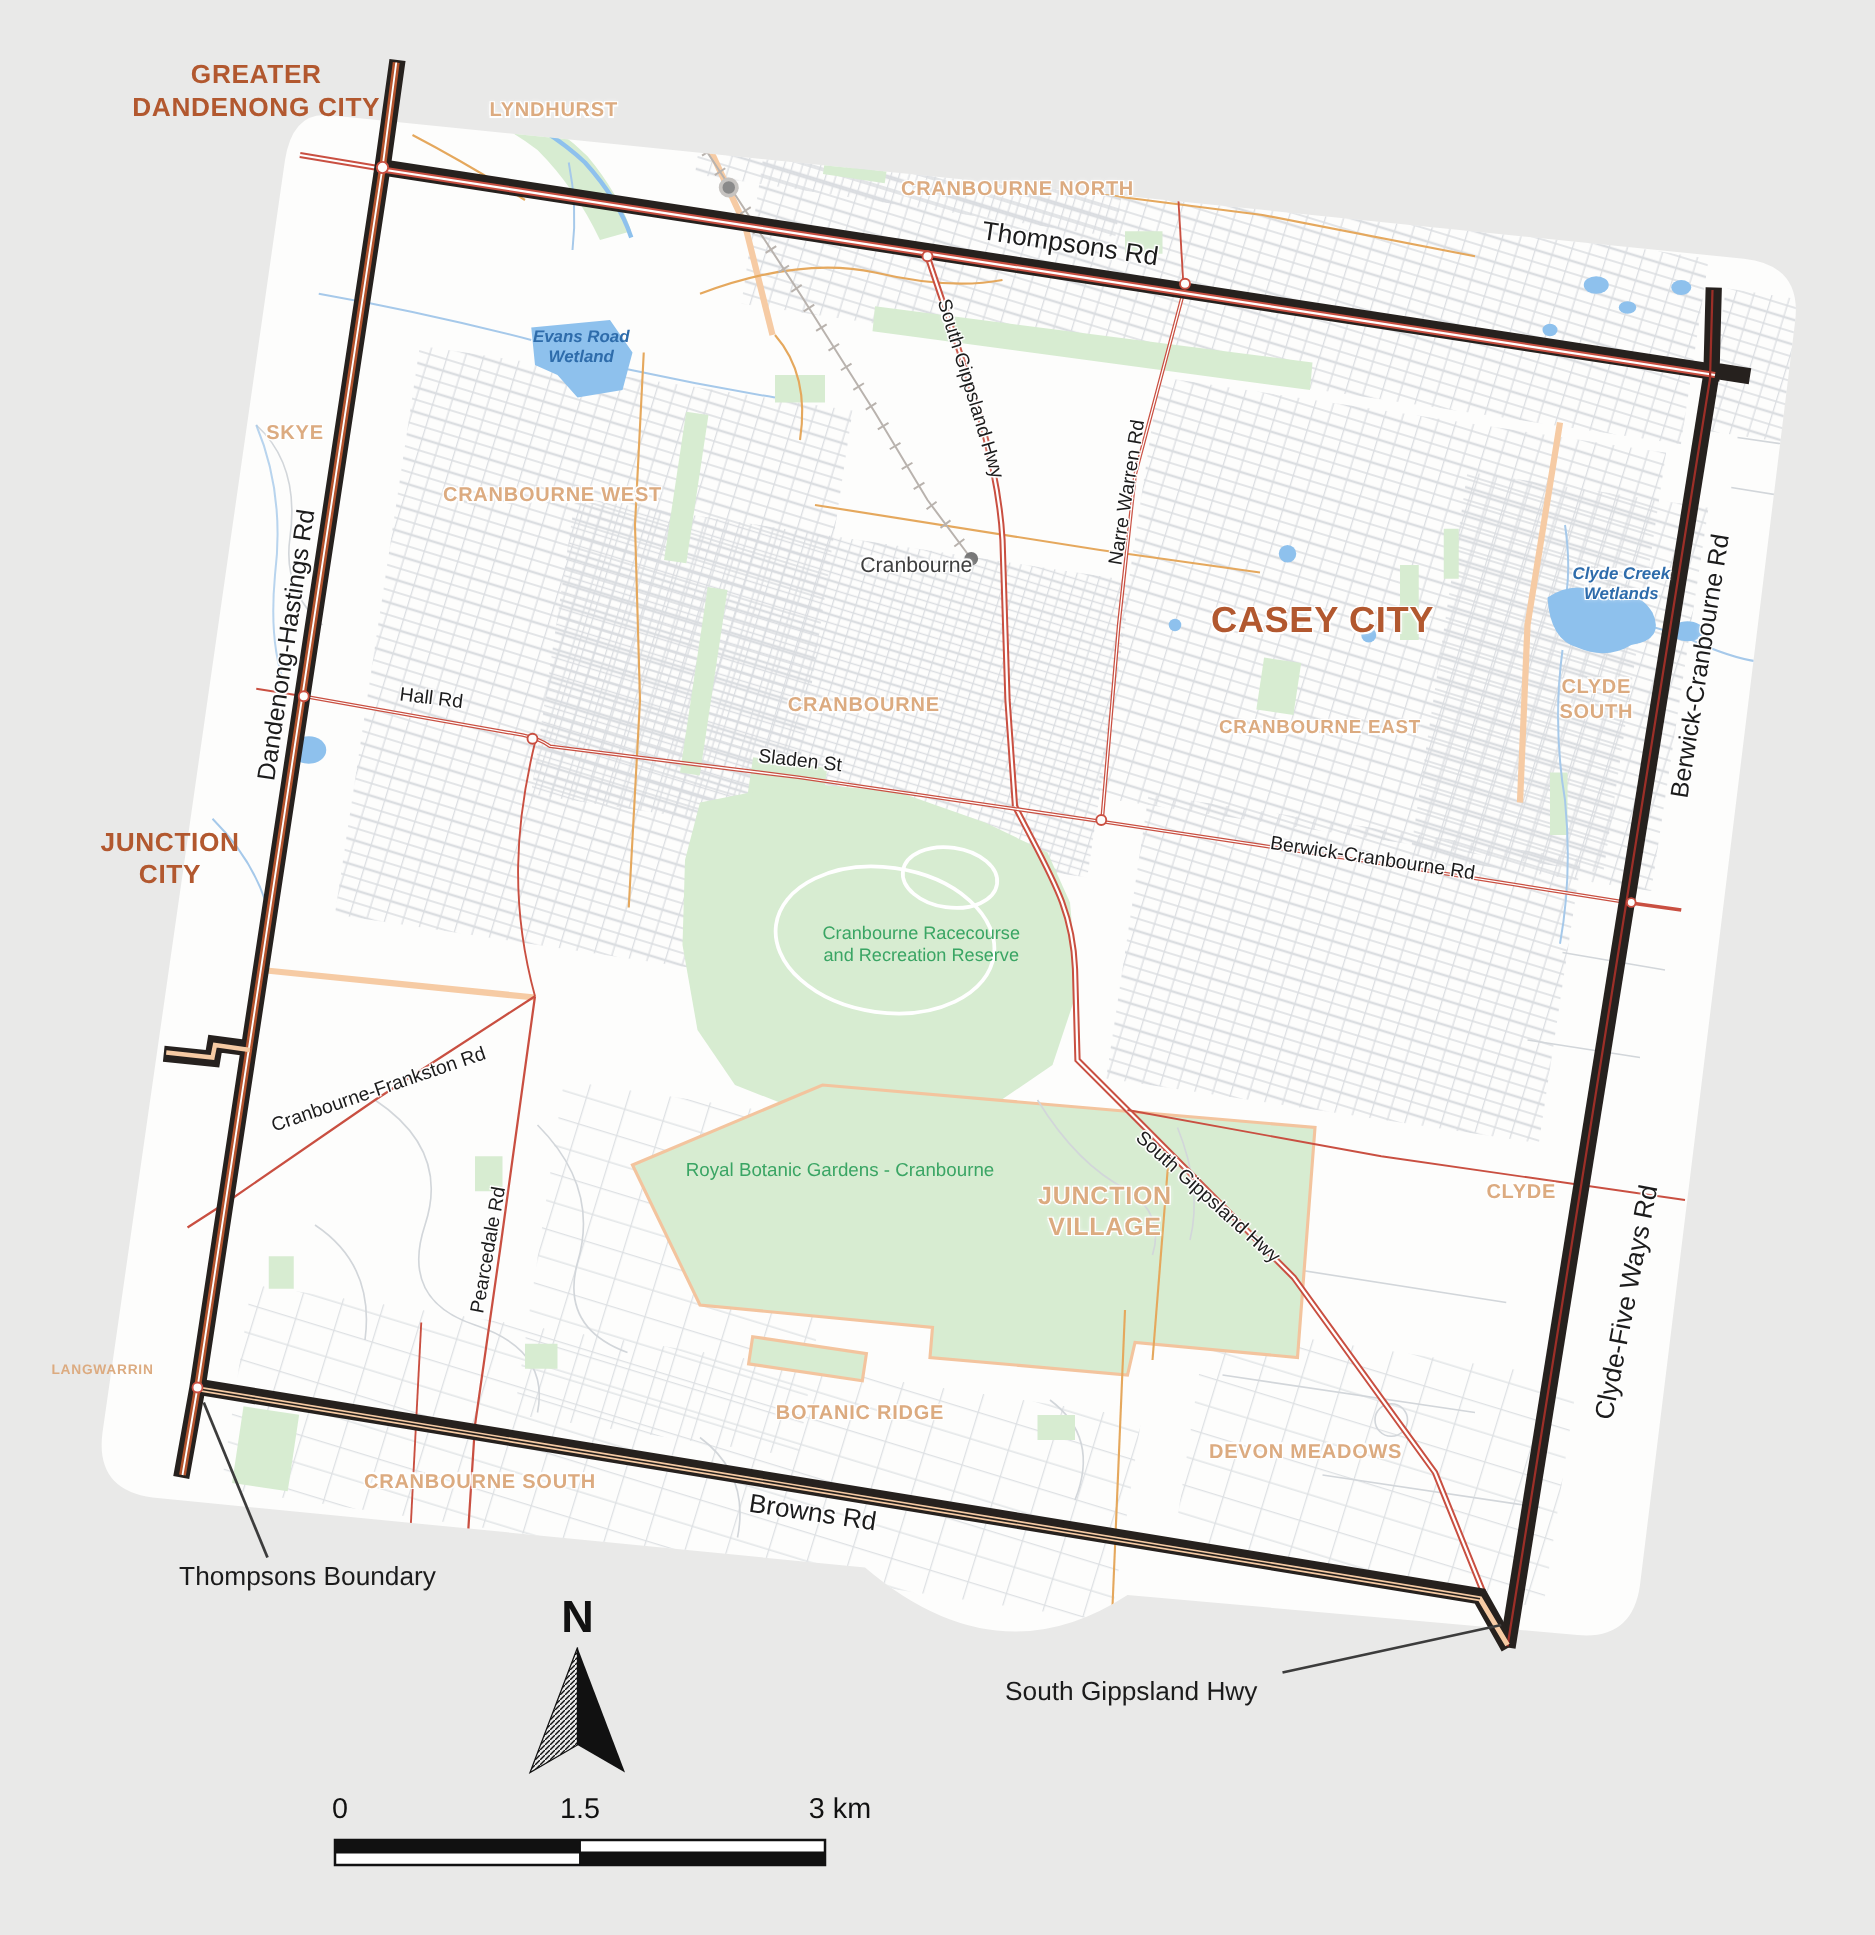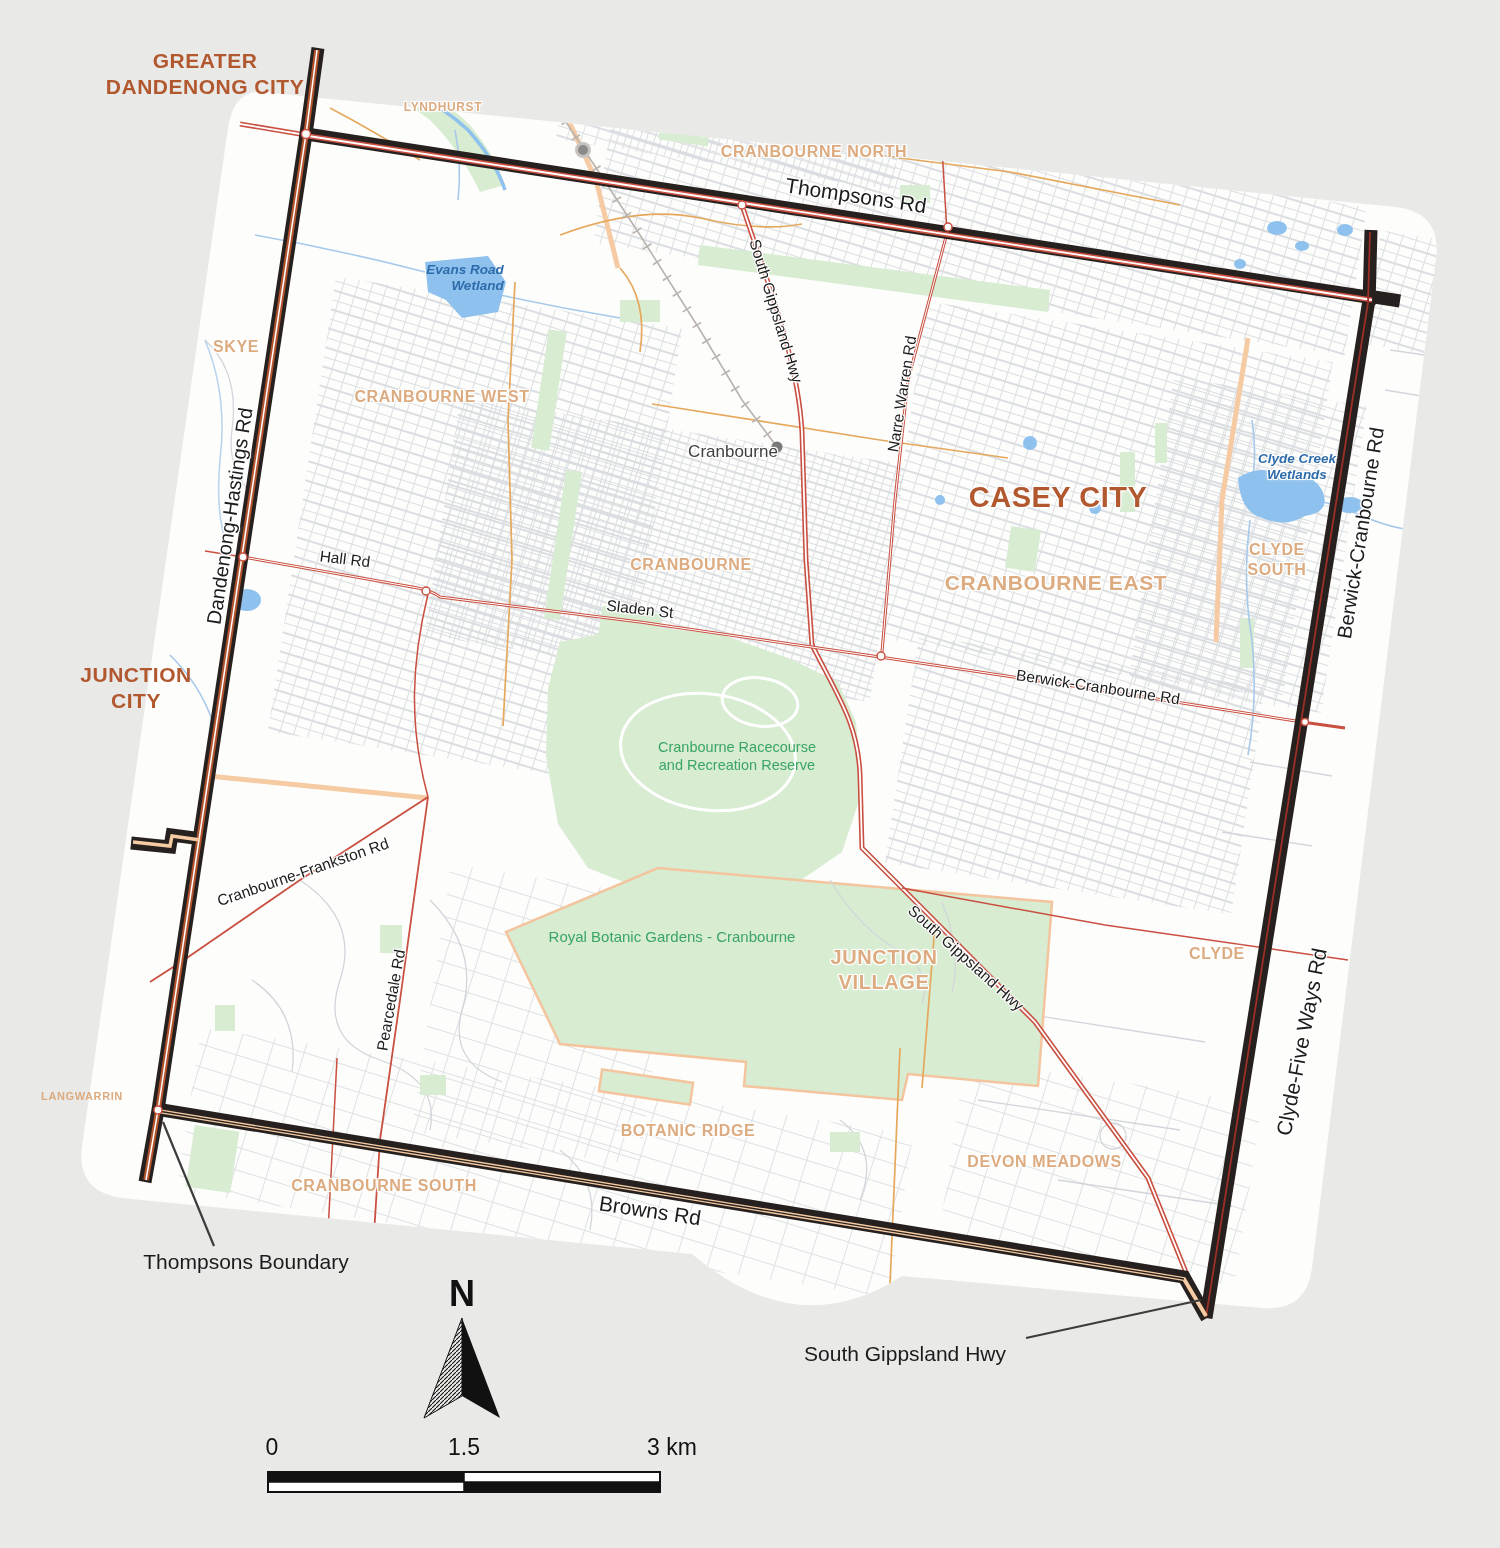--- a/index.html
+++ b/index.html
@@ -253,36 +253,36 @@
         <div>GREATER</div>
         <div>DANDENONG CITY</div>
       </div>
       <div class="lbl city" style="left: 136px; top: 688px; font-size: 21px; transform: translate(-50%, -50%) rotate(0deg);">
         <div>JUNCTION</div>
         <div>CITY</div>
       </div>
       <div class="lbl city halo" style="left: 1058px; top: 497px; font-size: 29px; transform: translate(-50%, -50%) rotate(0deg);">
         <div>CASEY CITY</div>
       </div>
-      <div class="lbl suburb halo" style="left: 443px; top: 107px; font-size: 12px; transform: translate(-50%, -50%) rotate(0deg);">
+      <div class="lbl suburb halo" style="left: 443px; top: 89px; font-size: 16px; transform: translate(-50%, -50%) rotate(0deg);">
         <div>LYNDHURST</div>
       </div>
       <div class="lbl suburb halo" style="left: 814px; top: 152px; font-size: 16px; transform: translate(-50%, -50%) rotate(0deg);">
         <div>CRANBOURNE NORTH</div>
       </div>
       <div class="lbl suburb halo" style="left: 236px; top: 347px; font-size: 16px; transform: translate(-50%, -50%) rotate(0deg);">
         <div>SKYE</div>
       </div>
       <div class="lbl suburb halo" style="left: 442px; top: 397px; font-size: 16px; transform: translate(-50%, -50%) rotate(0deg);">
         <div>CRANBOURNE WEST</div>
       </div>
       <div class="lbl suburb halo" style="left: 691px; top: 565px; font-size: 16px; transform: translate(-50%, -50%) rotate(0deg);">
         <div>CRANBOURNE</div>
       </div>
-      <div class="lbl suburb halo" style="left: 1056px; top: 583px; font-size: 21px; transform: translate(-50%, -50%) rotate(0deg); text-align: right;">
+      <div class="lbl suburb halo" style="left: 1056px; top: 583px; font-size: 15px; transform: translate(-50%, -50%) rotate(0deg); text-align: right;">
         <div>CRANBOURNE EAST</div>
       </div>
       <div class="lbl suburb halo" style="left: 1277px; top: 560px; font-size: 16px; transform: translate(-50%, -50%) rotate(0deg);">
         <div>CLYDE</div>
         <div>SOUTH</div>
       </div>
       <div class="lbl suburb halo" style="left: 1217px; top: 954px; font-size: 16px; transform: translate(-50%, -50%) rotate(0deg);">
         <div>CLYDE</div>
       </div>
       <div class="lbl suburb halo" style="left: 884px; top: 970px; font-size: 20px; transform: translate(-50%, -50%) rotate(0deg);">
@@ -294,21 +294,21 @@
       </div>
       <div class="lbl suburb halo" style="left: 1036px; top: 1162px; font-size: 16px; transform: translate(-50%, -50%) rotate(0deg); padding-left: 17px;">
         <div>DEVON MEADOWS</div>
       </div>
       <div class="lbl suburb halo" style="left: 384px; top: 1186px; font-size: 16px; transform: translate(-50%, -50%) rotate(0deg);">
         <div>CRANBOURNE SOUTH</div>
       </div>
       <div class="lbl suburb" style="left: 82px; top: 1097px; font-size: 11px; transform: translate(-50%, -50%) rotate(0deg);">
         <div>LANGWARRIN</div>
       </div>
-      <div class="lbl water-t" style="left: 465px; top: 278px; font-size: 13.5px; transform: translate(-50%, -50%) rotate(0deg); text-align: right;">
+      <div class="lbl water-t" style="left: 465px; top: 278px; font-size: 13.5px; transform: translate(-50%, -50%) rotate(0deg);">
         <div>Evans Road</div>
         <div>Wetland</div>
       </div>
       <div class="lbl water-t halo" style="left: 1297px; top: 467px; font-size: 13.5px; transform: translate(-50%, -50%) rotate(0deg);">
         <div>Clyde Creek</div>
         <div>Wetlands</div>
       </div>
       <div class="lbl park-t" style="left: 737px; top: 756px; font-size: 14.5px; transform: translate(-50%, -50%) rotate(0deg);">
         <div>Cranbourne Racecourse</div>
         <div>and Recreation Reserve</div>

